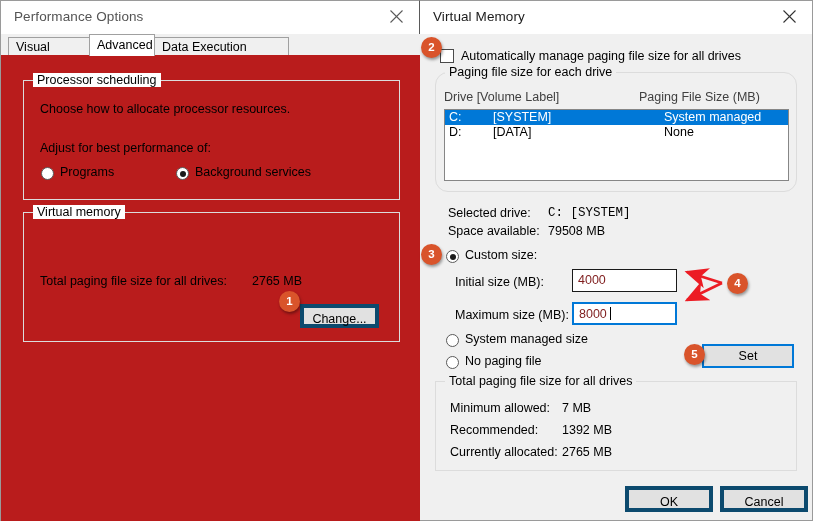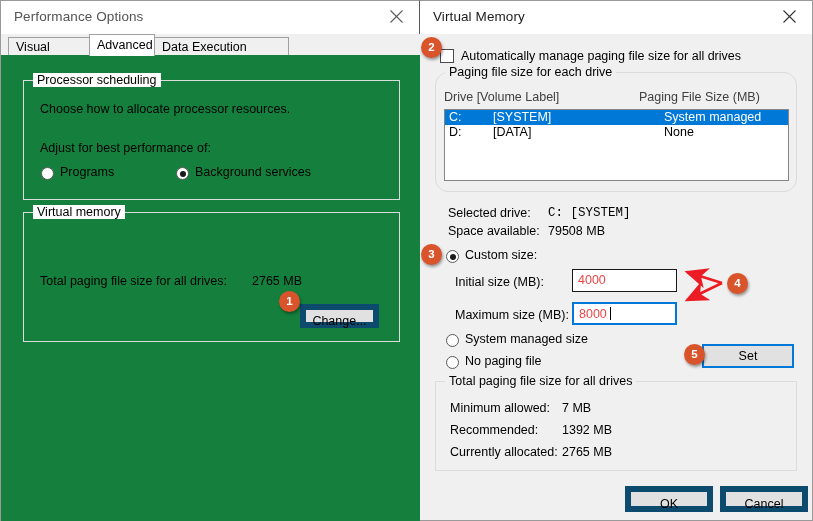--- a/index.html
+++ b/index.html
@@ -20,41 +20,41 @@
   .win-right .titlebar .title{color:#1b1b1b;}
   .closebtn{position:absolute;right:0;top:0;width:44px;height:31px;cursor:default;}
   .closebtn svg{position:absolute;left:15px;top:9px;}
 
   
   .win-left{left:0;width:420px;height:521px;border-right:1px solid #5a5a5a;}
   .tabstrip{position:absolute;left:0;top:33px;width:419px;height:21px;background:#f0f0f0;border-bottom:1px solid #a0a0a0;}
   .tab{position:absolute;top:3px;height:18px;line-height:18px;padding:0 7px;
        background:#f0f0f0;border:1px solid #a0a0a0;border-bottom:none;font-size:12.5px;color:#000;box-sizing:border-box;}
   .tab.active{top:0;height:22px;line-height:20px;background:#ffffff;border-color:#a0a0a0;z-index:3;}
-  .tabpage{position:absolute;left:0;top:54px;width:424px;height:467px;background:#15803d;}
+  .tabpage{position:absolute;left:0;top:54px;width:424px;height:467px;background:#b91c1c;}
 
   .group{position:absolute;border:1px solid #dcdcdc;box-sizing:border-box;}
   .group > .glegend{position:absolute;top:-8px;left:9px;background:#ffffff;padding:0 4px;font-size:12.5px;color:#000;}
   .txt{position:absolute;font-size:12.5px;color:#000;white-space:nowrap;}
   .txt.wrap{white-space:normal;}
 
   
   .radio{position:absolute;width:13px;height:13px;border:1px solid #5a5a5a;border-radius:50%;box-sizing:border-box;background:#fff;}
   .radio.on::after{content:"";position:absolute;left:2.5px;top:2.5px;width:6px;height:6px;border-radius:50%;background:#1a1a1a;}
   .checkbox{position:absolute;width:14px;height:14px;border:1px solid #4a4a4a;background:#fff;box-sizing:border-box;}
 
   
-  .btn{position:absolute;background:#e1e1e1;border:6px solid #0c4a6e;box-sizing:border-box;
+  .btn{position:absolute;background:#e1e1e1;border:4px solid #0c4a6e;box-sizing:border-box;
        font-size:12.5px;color:#000;text-align:center;cursor:default;}
   .btn.focus{border:2px solid #0078d7;}
   .btn span{display:block;}
 
   
   .input{position:absolute;background:#ffffff;border:1px solid #1a1a1a;box-sizing:border-box;
-         font-size:12.5px;color:#ef4444;padding-left:9px;}
+         font-size:12.5px;color:#7f1d1d;padding-left:9px;}
   .input.focus{border:2px solid #0078d7;}
   .input .val{position:absolute;left:5px;top:3px;}
   .caret{position:absolute;width:1px;height:13px;background:#000;top:3px;}
 
   
   .win-right{left:420px;width:393px;height:521px;background:#f0f0f0;border-left:none;}
   .win-right .body{position:absolute;left:0;top:33px;width:391px;height:486px;background:#f0f0f0;}
   .win-right .group{border:1px solid #dcdcdc;}
   .win-right .group > .glegend{background:#f0f0f0;}
 

